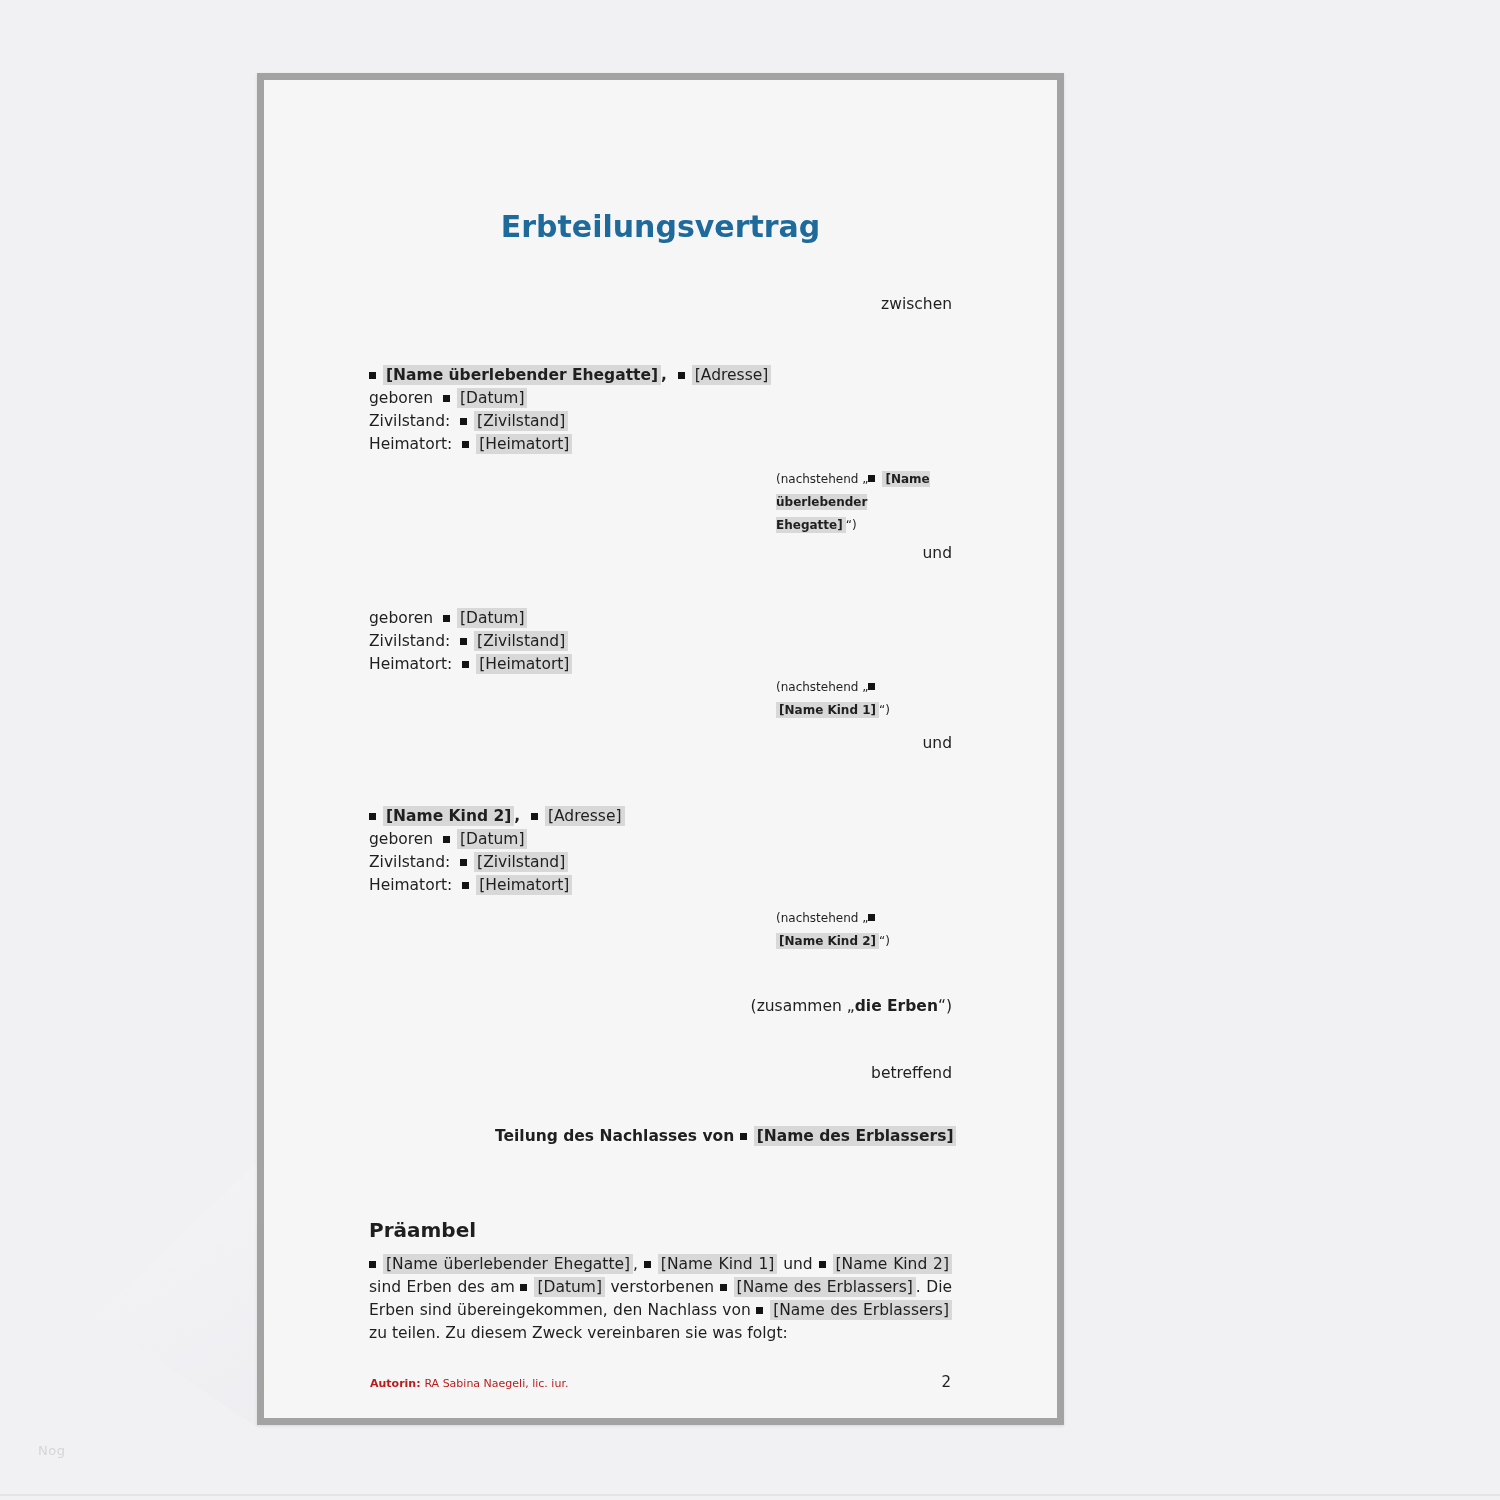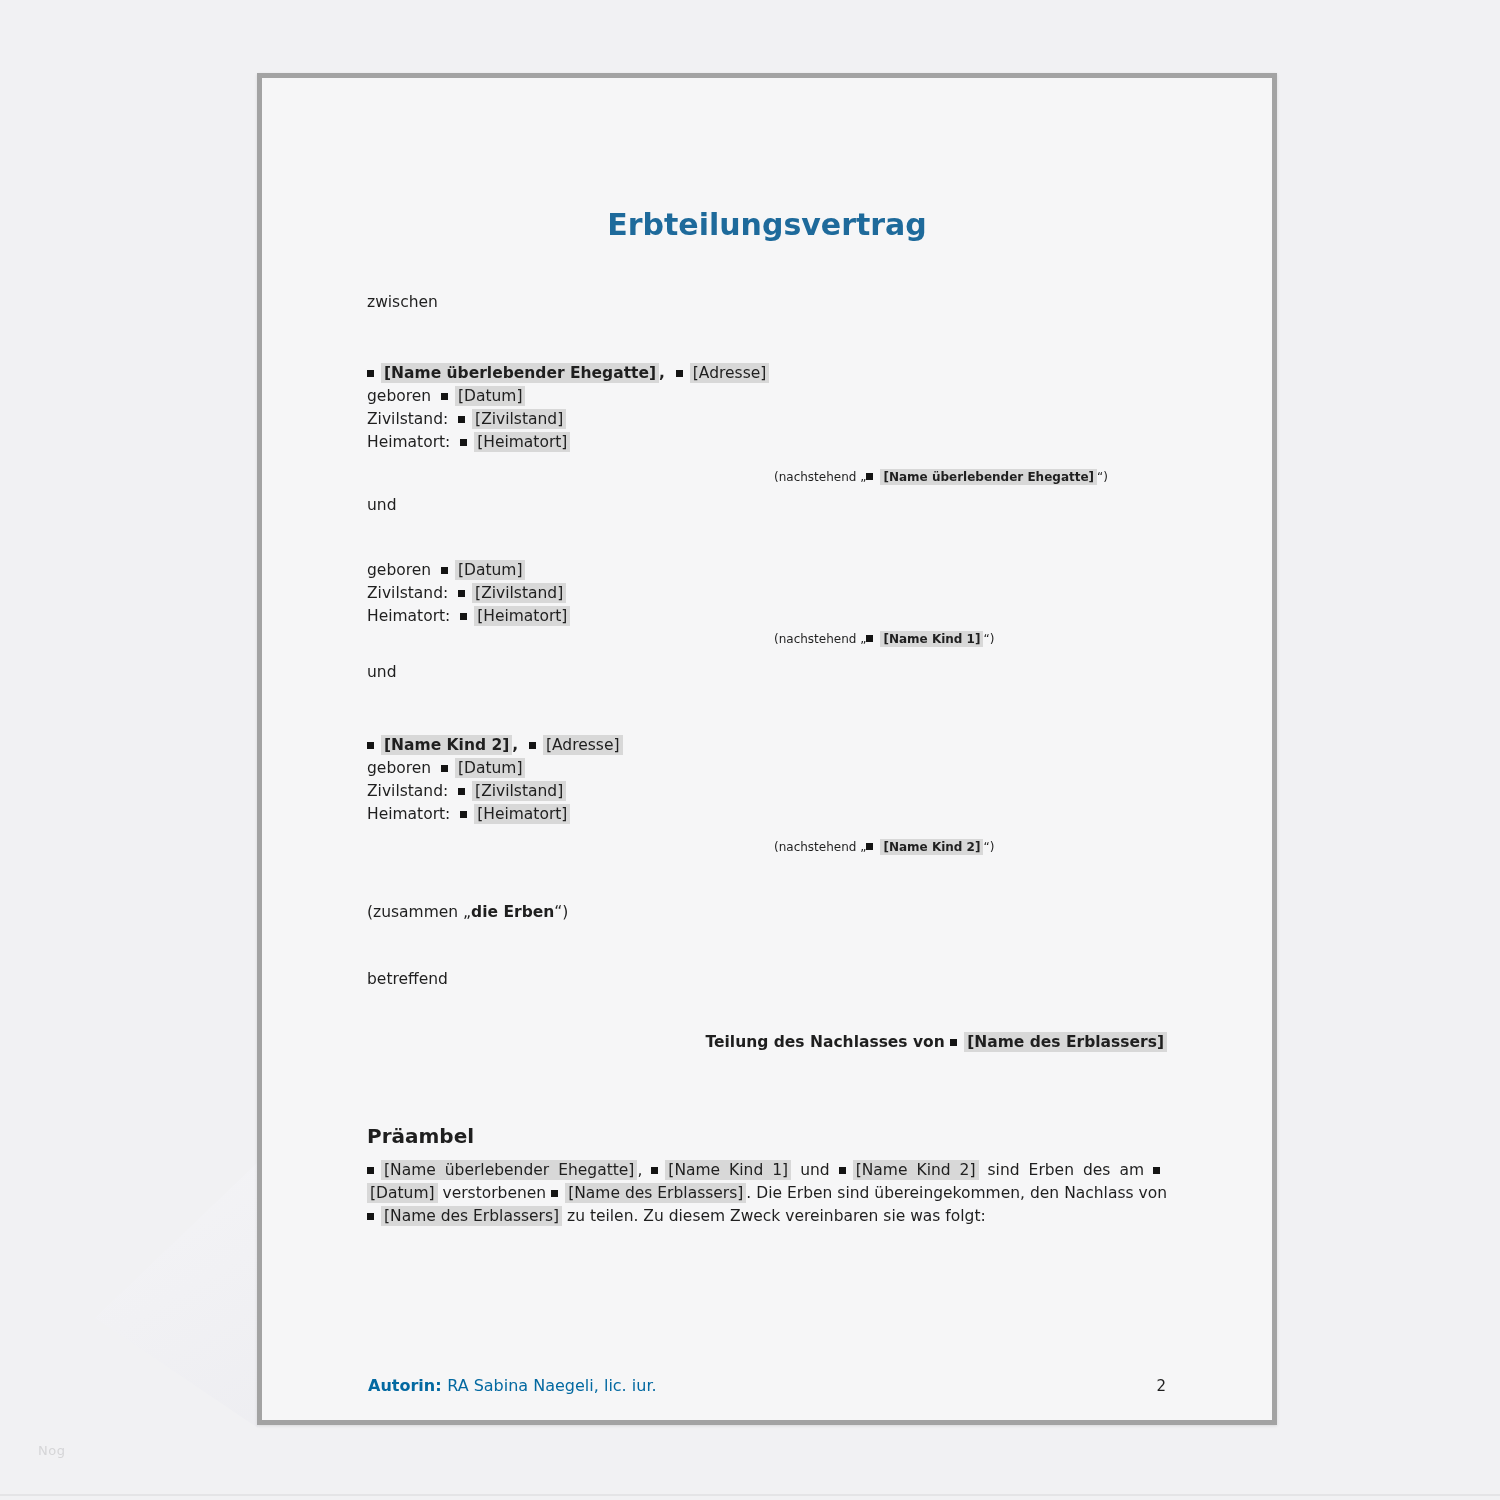--- a/index.html
+++ b/index.html
@@ -18,31 +18,31 @@
     color:var(--text);
   }
   .canvas{position:absolute;inset:0;}
   
   .undersheet{
     position:absolute;inset:0;
     clip-path:polygon(95px 1318px,258px 1162px,258px 1428px);
     background:linear-gradient(150deg,#fbfbfc 35%,#e2e2e8 95%);
   }
   .page{
-    position:absolute;left:257px;top:73px;width:1020px;height:1352px;
+    position:absolute;left:257px;top:73px;width:807px;height:1352px;
     background:var(--page_bg);
-    border:5px solid #a3a3a3;
+    border:7px solid #a3a3a3;
     box-shadow:0 1px 3px rgba(0,0,0,0.10);
     padding:130px 105px 0 105px;
   }
   .title{
     font-size:30px;line-height:34px;font-weight:bold;
     color:var(--title_blue);text-align:center;
   }
-  .center{text-align:left;}
+  .center{text-align:right;}
   .zwischen{margin-top:50px;font-size:15.5px;line-height:20px;}
   .party{margin-top:50px;}
   .party .pline{font-size:15.5px;line-height:23px;}
   .p2{margin-top:42px;}
   .p3{}
   .nach{font-size:12px;line-height:23px;text-align:left;}
   .nach1{margin-top:12px;margin-left:407px;}
   .nach2{margin-left:407px;margin-right:44px;}
   .nach3{margin-top:10px;margin-left:407px;margin-right:44px;}
   .und{font-size:15.5px;line-height:23px;}
@@ -56,21 +56,21 @@
   .b{font-weight:bold;}
   .hl{background:var(--field_highlight);padding:1px 3px;}
   .sq{
     display:inline-block;width:7px;height:7px;background:#141414;
     margin:0 7px 1px 0;
   }
   .footer{
     position:absolute;left:106px;right:106px;bottom:26px;
     display:flex;justify-content:space-between;align-items:baseline;
   }
-  .f-left{font-size:16px;line-height:16px;color:#0369a1;}
+  .f-left{font-size:11px;line-height:16px;color:#b91c1c;}
   .f-page{font-size:15px;line-height:16px;}
   .watermark{
     position:absolute;left:38px;top:1443px;
     font-size:13px;color:#d5d5d7;letter-spacing:0.5px;
   }
   .bottom-line{
     position:absolute;left:0;right:0;top:1494px;height:2px;background:#e4e4e6;
   }
 </style>
 </head>

